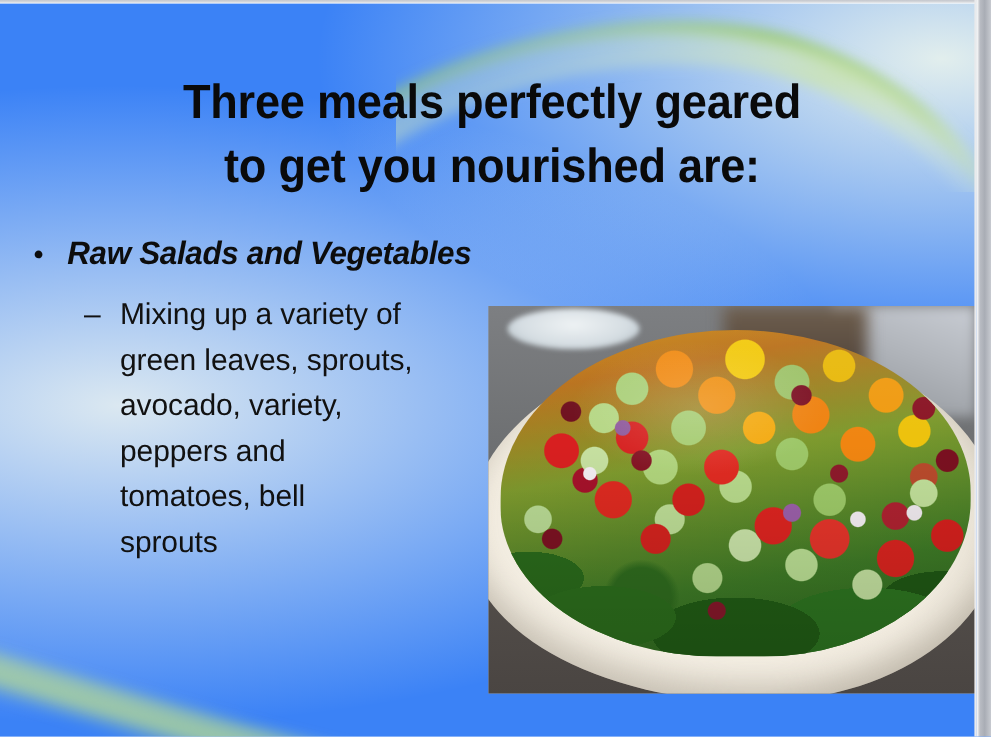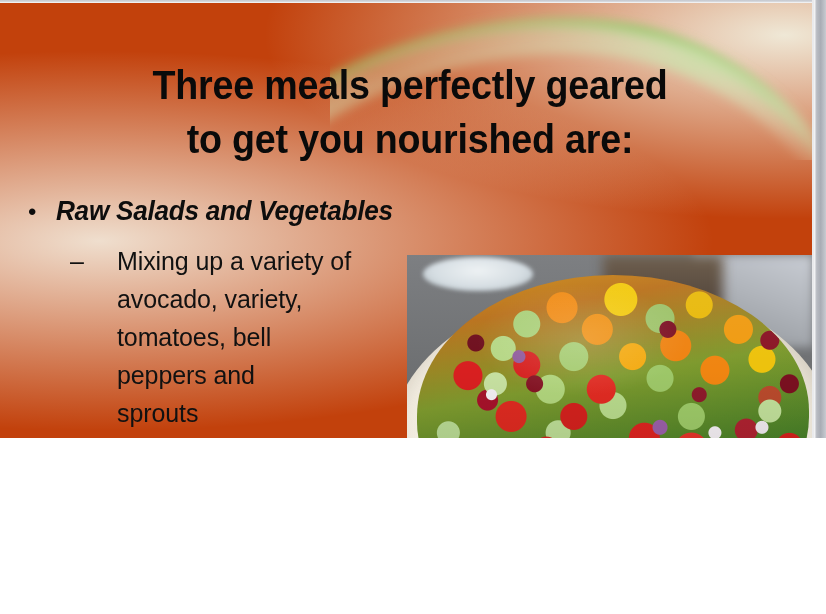--- a/index.html
+++ b/index.html
@@ -4,22 +4,22 @@
 <style>
   html, body {
     margin: 0; padding: 0;
     width: 826px; height: 614px;
     background: #ffffff;
     font-family: "Liberation Sans", sans-serif;
     overflow: hidden;
   }
   #slide {
     position: relative;
-    width: 826px; height: 438px;
-    background: #c2410c;
+    width: 826px; height: 614px;
+    background: #3b82f6;
     overflow: hidden;
   }
   
   .edge-top {
     position: absolute; left: 0; top: 0; width: 814px; height: 3px;
     background: linear-gradient(180deg,#c3c6cc 0%,#d9dbdf 60%,#ffffff 100%);
   }
   .edge-right {
     position: absolute; right: 0; top: 0; width: 12px; height: 614px;
     background: linear-gradient(90deg,#ffffff 0%,#b9bcc3 22%,#a9adb5 55%,#c8cbd1 100%);
@@ -87,21 +87,21 @@
     color: #111111;
   }
   .bullet-l2 .marker {
     width: 30px; flex: 0 0 30px;
     font-size: 25px; line-height: 38px;
   }
   .bullet-l2 .text {
     width: 292px;
     letter-spacing: -0.1px;
   }
-  .bullet-l2 .text .ln { display: block; white-space: nowrap; margin-left: 17px; }
+  .bullet-l2 .text .ln { display: block; white-space: nowrap; }
 
   
   #photo {
     position: absolute; left: 407px; top: 255px;
     width: 406px; height: 323px;
     overflow: hidden;
     background: #8d9094;
   }
   #photo .layer { position: absolute; inset: 0; }
   .counter {
@@ -278,23 +278,24 @@
 
     <div class="bullet-l1">
       <span class="marker">•</span>
       <span class="text">Raw Salads and Vegetables</span>
     </div>
 
     <div class="bullet-l2">
       <span class="marker">–</span>
       <span class="text">
         <span class="ln">Mixing up a variety of</span>
+        <span class="ln">green leaves, sprouts,</span>
         <span class="ln">avocado, variety,</span>
+        <span class="ln">peppers and</span>
         <span class="ln">tomatoes, bell</span>
-        <span class="ln">peppers and</span>
         <span class="ln">sprouts</span>
       </span>
     </div>
 
   </div>
 
   <div id="photo" title="Large white oval platter piled with a chopped raw salad of kale and mixed green leaves, cherry tomatoes, cucumber, avocado, orange and yellow bell peppers, red onion, dried cranberries and sunflower seeds, on a grey countertop">
     <div class="layer counter"></div>
     <div class="backdrop-right"></div>
     <div class="backdrop-dark"></div>

